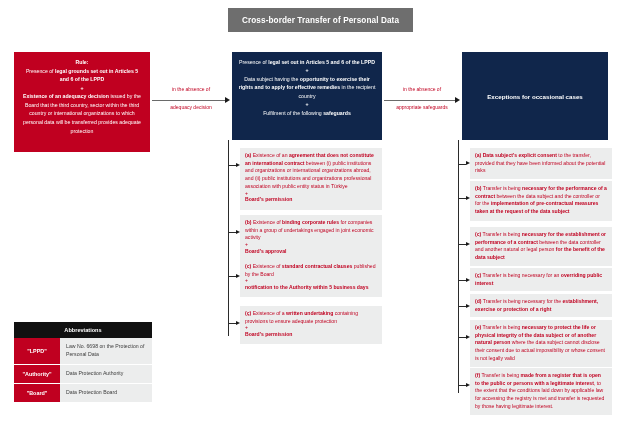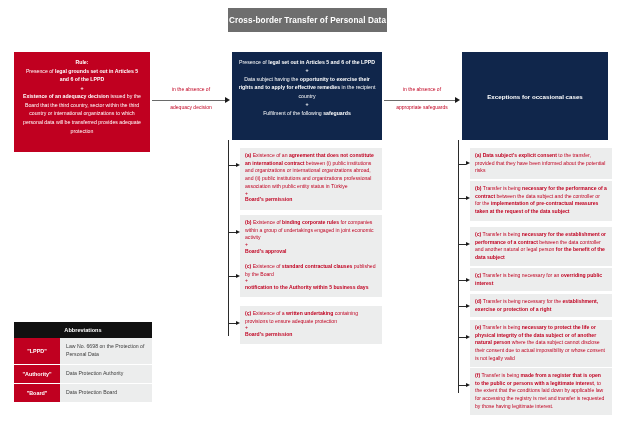--- a/index.html
+++ b/index.html
@@ -13,21 +13,21 @@
   #canvas {
     position: relative;
     width: 624px; height: 438px;
     background: #ffffff;
   }
 
   
   .title-bar {
     position: absolute;
     left: 228px; top: 8px;
-    width: 159px; height: 24px;
+    width: 185px; height: 24px;
     background: #6e6e6e;
     color: #ffffff;
     display: flex; align-items: center; justify-content: center;
     font-size: 8.2px; font-weight: bold;
     letter-spacing: 0.1px;
   }
 
   
   .rule-box {
     position: absolute;

